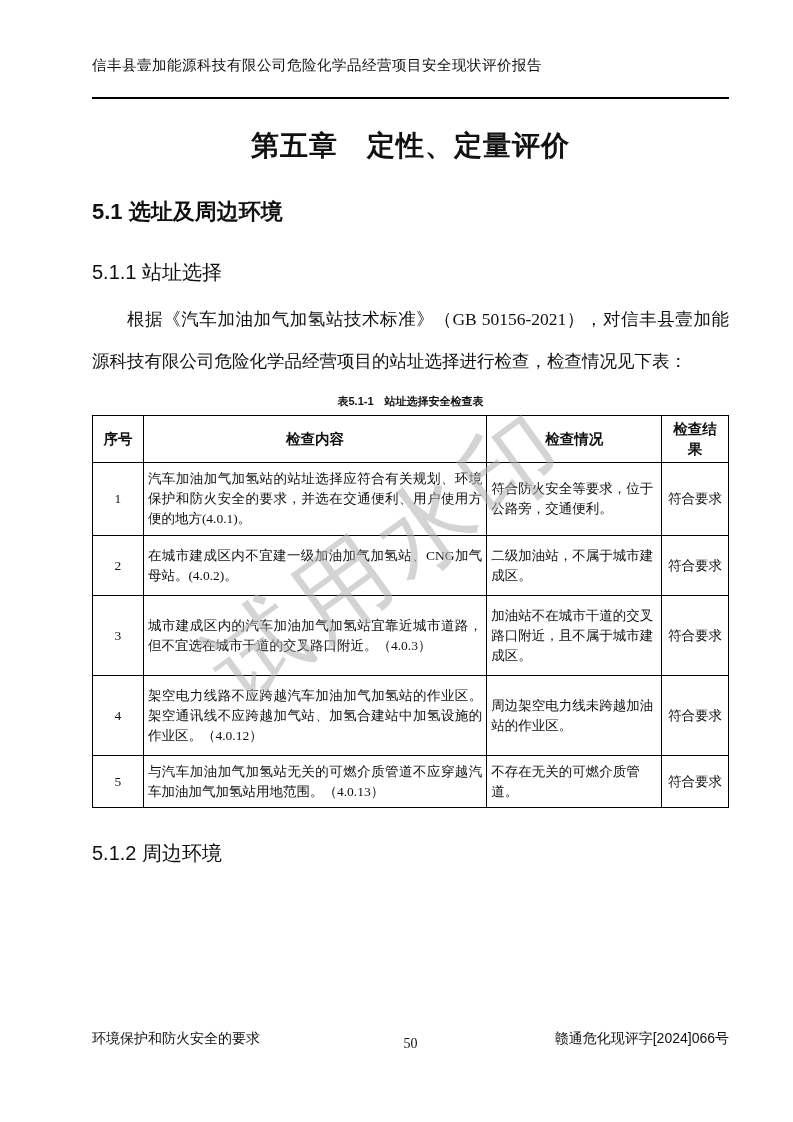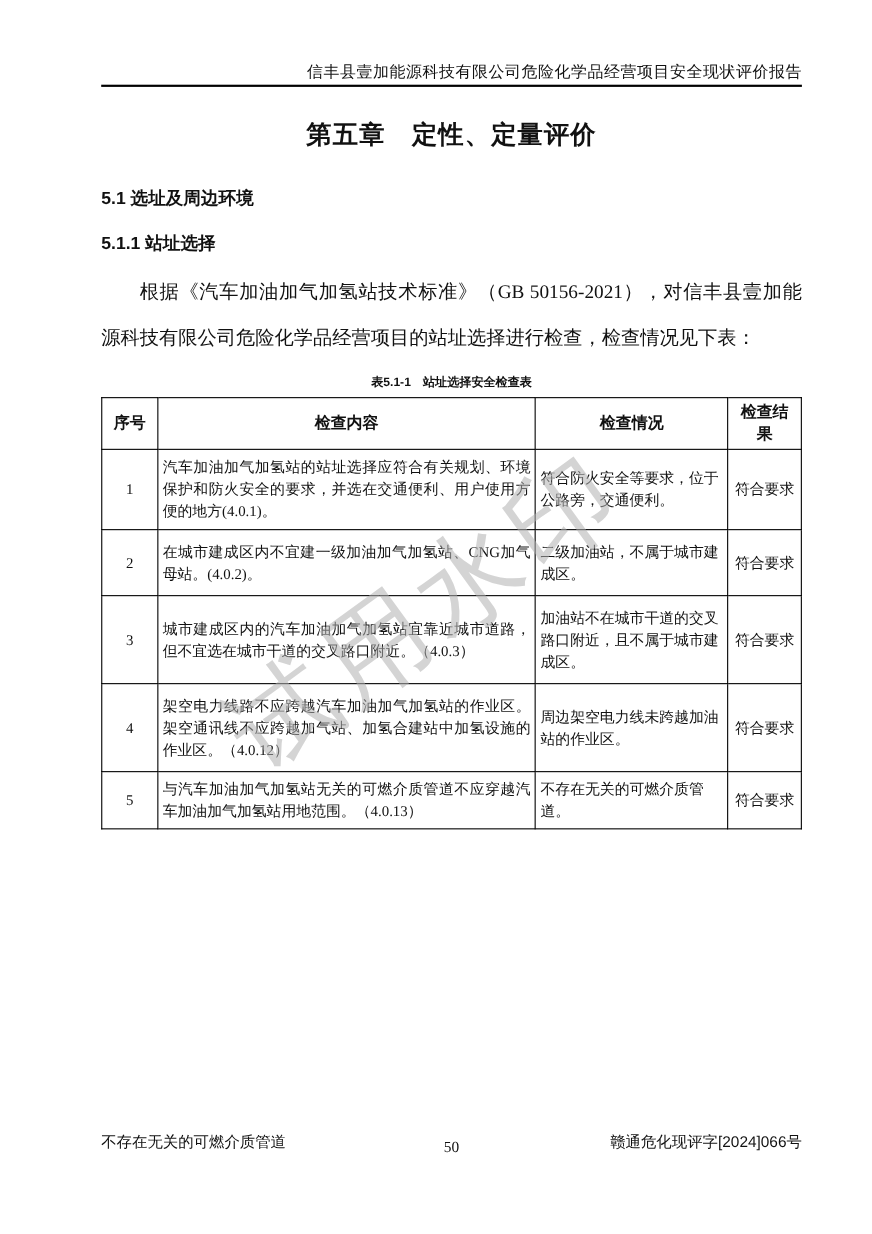--- a/index.html
+++ b/index.html
@@ -10,47 +10,47 @@
     margin: 0 auto;
     background: #ffffff;
     overflow: hidden;
     box-sizing: border-box;
     padding: 56px 64px 0 92px;
     font-family: "Liberation Serif", "DejaVu Serif", serif;
     color: #111;
   }
   
   .doc-header {
-    text-align: right;
+    text-align: left;
     font-family: Liberation Serif, serif;
     font-size: 14.5px;
     letter-spacing: 0.5px;
-    padding-bottom: 2px;
+    padding-bottom: 22px;
     border-bottom: 2px solid #000;
   }
   
   .chapter-title {
     margin: 28px 0 0 0;
     text-align: center;
     font-family: "Liberation Sans", "DejaVu Sans", sans-serif;
     font-weight: bold;
-    font-size: 23px;
+    font-size: 28px;
     letter-spacing: 1px;
   }
   .h2 {
     margin: 32px 0 0 0;
     font-family: "Liberation Sans", "DejaVu Sans", sans-serif;
     font-weight: bold;
-    font-size: 16px;
+    font-size: 22px;
   }
   .h3 {
-    margin: 20px 0 0 0;
-    font-family: "Liberation Sans", "DejaVu Sans", sans-serif;
-    font-weight: bold;
-    font-size: 16px;
+    margin: 32px 0 0 0;
+    font-family: "Liberation Sans", "DejaVu Sans", sans-serif;
+    font-weight: normal;
+    font-size: 20px;
   }
   
   .para {
     margin: 12px 0 0 0;
     font-size: 17.5px;
     line-height: 42px;
     text-align: justify;
     text-indent: 2em;
     font-family: Liberation Serif, serif;
   }
@@ -189,23 +189,24 @@
     <tr class="r5">
       <td class="cell-no">5</td>
       <td class="cell-content">与汽车加油加气加氢站无关的可燃介质管道不应穿越汽车加油加气加氢站用地范围。（4.0.13）</td>
       <td class="cell-situation">不存在无关的可燃介质管道。</td>
       <td class="cell-result">符合要求</td>
     </tr>
   </tbody>
   </table>
 
 
+  <div class="h3">5.1.2 周边环境</div>
 
 
   <div class="watermark">试用水印</div>
 
   <div class="doc-footer">
-    <span class="f-left">不存在无关的可燃介质管道</span>
+    <span class="f-left">环境保护和防火安全的要求</span>
     <span class="f-page">50</span>
     <span class="f-right">赣通危化现评字[2024]066号</span>
   </div>
 
 </div>
 
 </body></html>

